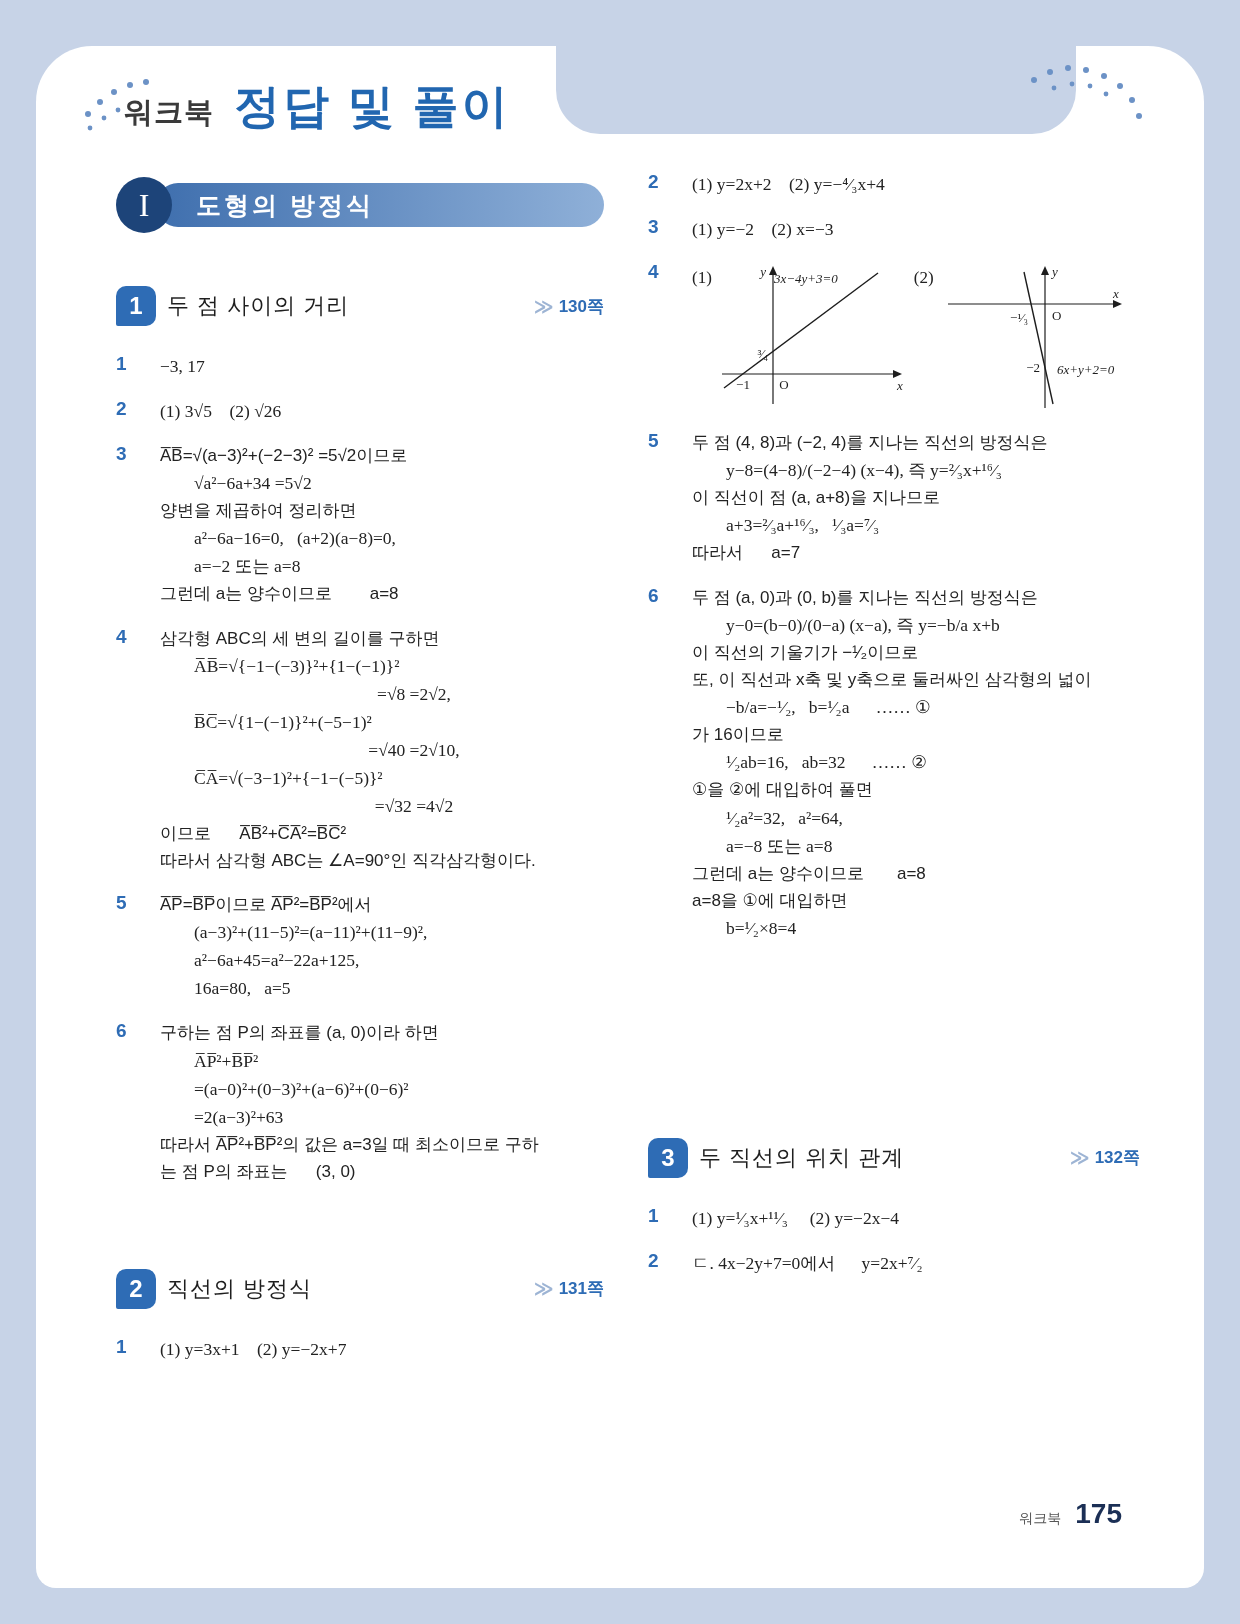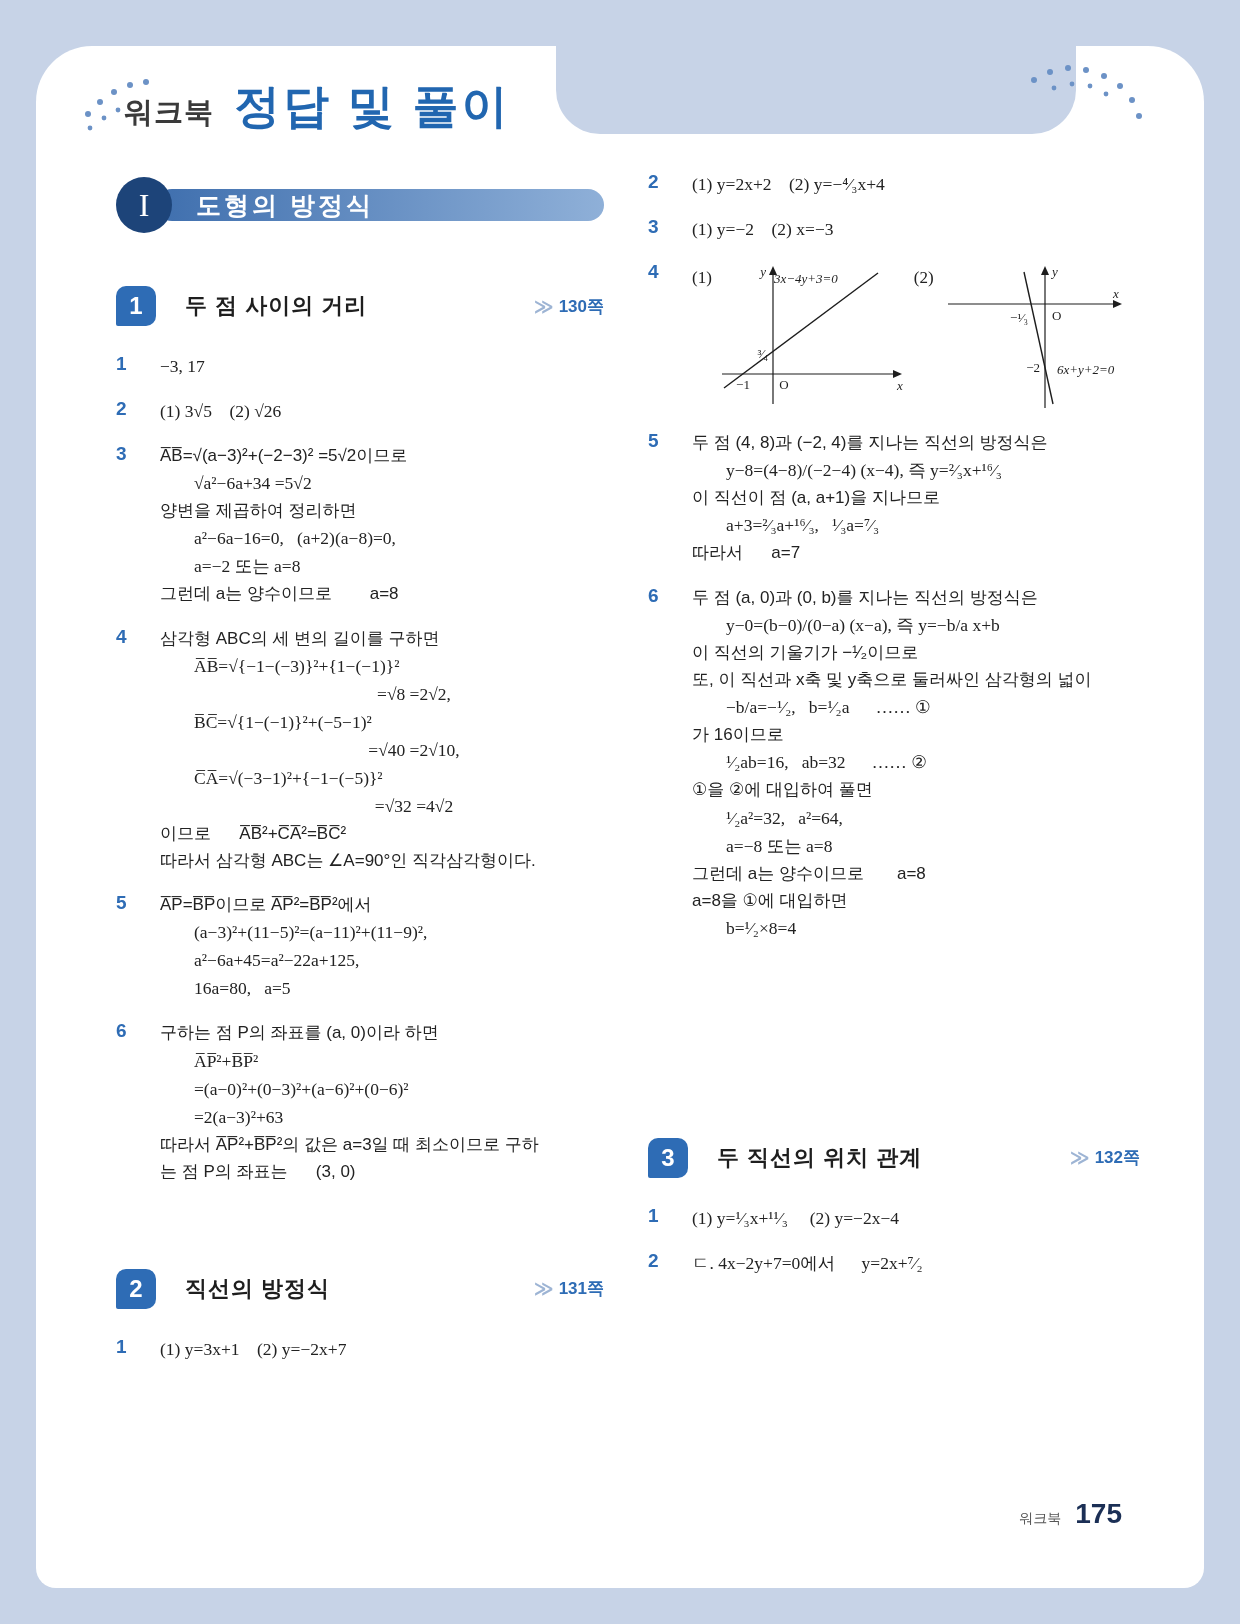--- a/index.html
+++ b/index.html
@@ -26,34 +26,34 @@
   .content{display:flex;gap:44px;padding:16px 50px 0 80px;}
   .col-l{width:488px;flex:none;}
   .col-r{width:492px;flex:none;padding-top:16px;}
   .chapter{display:flex;align-items:center;margin-top:22px;height:58px;}
   .ch-circle{
     width:56px;height:56px;border-radius:50%;background:#1d4479;color:#fff;
     display:flex;align-items:center;justify-content:center;
     font-family:"Liberation Serif","DejaVu Serif",serif;font-size:32px;z-index:1;flex:none;
   }
   .ch-bar{
-    margin-left:-16px;flex:1;height:32px;border-radius:24px;
+    margin-left:-16px;flex:1;height:44px;border-radius:24px;
     background:linear-gradient(90deg,#3f6fae,#8fb0d8);
     color:#fff;font-size:25px;font-weight:bold;letter-spacing:3px;
     display:flex;align-items:center;padding-left:40px;
   }
   .sec{display:flex;align-items:center;margin:52px 0 26px;}
   .sec.tight{margin-top:84px;}
   .sec.far{margin-top:196px;}
   .sec-num{
     width:40px;height:40px;flex:none;background:#2e6cb5;color:#fff;
     border-radius:10px 10px 10px 2px;font-size:24px;font-weight:bold;
     display:flex;align-items:center;justify-content:center;
   }
-  .sec-title{margin-left:29px;font-size:22px;font-weight:bold;color:#1e1e1e;letter-spacing:1px;}
+  .sec-title{margin-left:11px;font-size:22px;font-weight:normal;color:#1e1e1e;letter-spacing:1px;}
   .sec-ref{margin-left:auto;display:flex;align-items:center;gap:5px;}
   .chev{color:#9db4d4;font-size:19px;font-weight:bold;}
   .refp{color:#2e6cb5;font-size:17px;font-weight:bold;}
   .item{display:flex;margin:0 0 17px;}
   .item-num{width:44px;flex:none;font-size:19px;font-weight:bold;color:#2e6cb5;padding-top:1px;}
   .item-body{flex:1;font-size:17px;line-height:1.6;}
   .ln{white-space:pre-wrap;}
   .m{font-family:"Liberation Serif","DejaVu Serif",serif;font-size:17.5px;}
   .in1{margin-left:34px;}
   .in2{margin-left:64px;text-align:center;}
@@ -255,21 +255,21 @@
             </svg>
           </div>
         </div>
       </div>
 
       <div class="item">
         <div class="item-num">5</div>
         <div class="item-body">
           <div class="ln">두 점 (4, 8)과 (−2, 4)를 지나는 직선의 방정식은</div>
           <div class="ln in1 m">y−8=(4−8)/(−2−4) (x−4), 즉 y=²⁄₃x+¹⁶⁄₃</div>
-          <div class="ln">이 직선이 점 (a, a+1)을 지나므로</div>
+          <div class="ln">이 직선이 점 (a, a+8)을 지나므로</div>
           <div class="ln in1 m">a+3=²⁄₃a+¹⁶⁄₃,   ¹⁄₃a=⁷⁄₃</div>
           <div class="ln">따라서      a=7</div>
         </div>
       </div>
 
       <div class="item">
         <div class="item-num">6</div>
         <div class="item-body">
           <div class="ln">두 점 (a, 0)과 (0, b)를 지나는 직선의 방정식은</div>
           <div class="ln in1 m">y−0=(b−0)/(0−a) (x−a), 즉 y=−b/a x+b</div>

